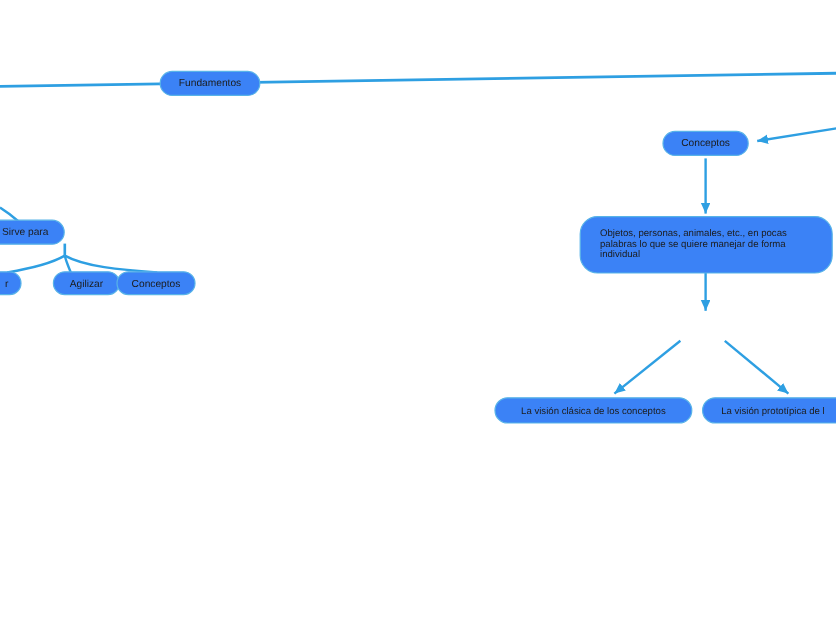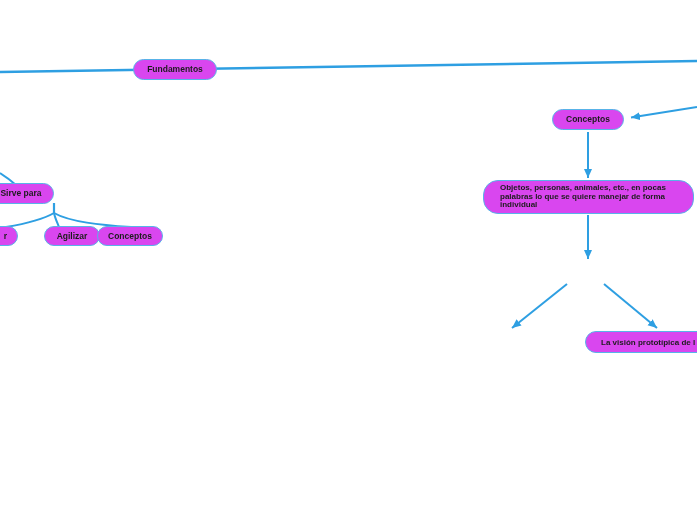--- a/index.html
+++ b/index.html
@@ -16,38 +16,38 @@
   }
   svg.wires {
     position: absolute; left: 0; top: 0;
     width: 697px; height: 520px;
     z-index: 1;
   }
   .node {
     position: absolute;
     z-index: 2;
     box-sizing: border-box;
-    background: #d946ef;
+    background: #3b82f6;
     border: 1.5px solid #58b3e8;
     border-radius: 11px;
     color: #1c1c1c;
-    font-weight: 700;
+    font-weight: 400;
     font-size: 8.5px;
     line-height: 9px;
     display: flex;
     align-items: center;
     justify-content: center;
     text-align: center;
     white-space: nowrap;
     cursor: pointer;
   }
   
   .n-fundamentos        { left: 133px; top: 59px;  width: 84px;  height: 21px; }
   .n-conceptos          { left: 552px; top: 109px; width: 72px;  height: 21px; }
-  .n-definicion         { left: 483px; top: 180px; width: 211px; height: 34px;
+  .n-definicion         { left: 483px; top: 180px; width: 211px; height: 48px;
                           border-radius: 15px; white-space: normal;
                           justify-content: flex-start; text-align: left;
                           font-size: 8px; line-height: 8.6px;
                           padding: 3px 13px 3px 16px; }
   .n-se-dividen         { left: 546px; top: 261px; width: 85px;  height: 21px; }
   .n-vision-clasica     { left: 412px; top: 331px; width: 165px; height: 22px; font-size: 8px; }
   .n-vision-prototipica { left: 585px; top: 331px; width: 150px; height: 22px;
                           justify-content: flex-start; text-align: left;
                           padding-left: 15px; font-size: 8px; }
   .n-sirve-para         { left: -12px; top: 183px; width: 66px;  height: 21px; }
@@ -96,16 +96,17 @@
 
   <div class="node n-agilizar">Agilizar</div>
 
   <div class="node n-subtopic">Conceptos</div>
 
   <div class="node n-conceptos">Conceptos</div>
 
   <div class="node n-definicion">Objetos, personas, animales, etc., en pocas palabras lo que se quiere manejar de forma individual</div>
 
 
+  <div class="node n-vision-clasica">La visión clásica de los conceptos</div>
 
   <div class="node n-vision-prototipica">La visión prototípica de l</div>
 
 </div>
 
 </body></html>

